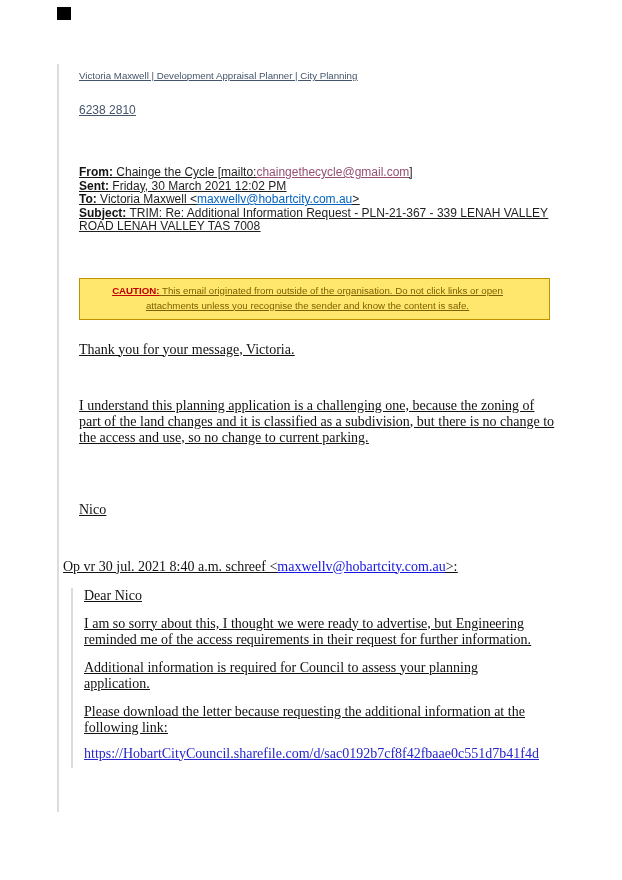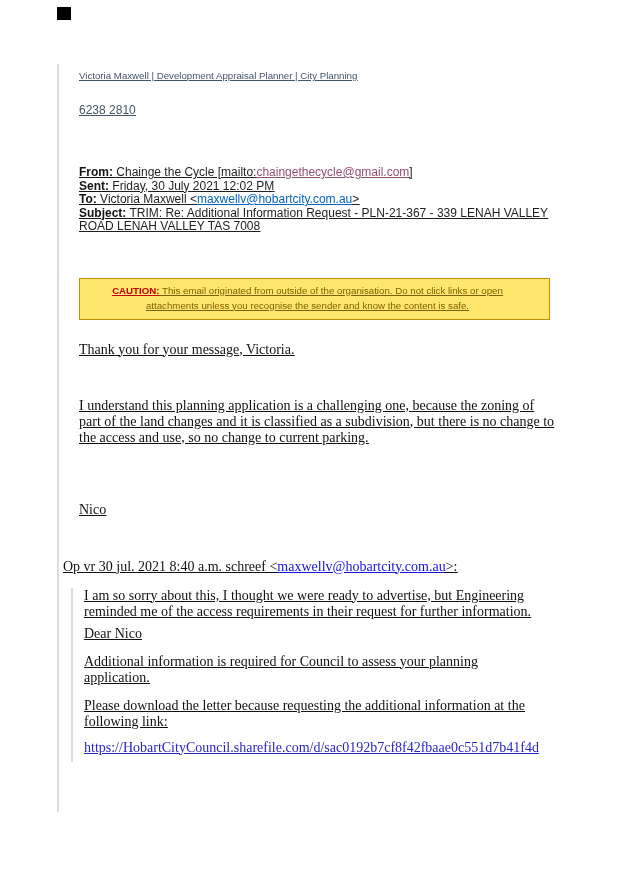--- a/index.html
+++ b/index.html
@@ -85,21 +85,21 @@
   <div class="quote-outer">
 
     <div class="sig-title">Victoria Maxwell | Development Appraisal Planner | City Planning</div>
     <div class="sig-phone">6238 2810</div>
 
     <div class="headers">
       <div>
         <b>From:</b><span> Chainge the Cycle [mailto:</span><a class="lnk-visited">chaingethecycle@gmail.com</a><span>]</span>
       </div>
       <div>
-        <b>Sent:</b><span> Friday, 30 July 2021 12:02 PM</span>
+        <b>Sent:</b><span> Friday, 30 March 2021 12:02 PM</span>
       </div>
       <div>
         <b>To:</b><span> Victoria Maxwell &lt;</span><a class="lnk-office">maxwellv@hobartcity.com.au</a><span>&gt;</span>
       </div>
       <div>
         <b>Subject:</b><span> TRIM: Re: Additional Information Request - PLN-21-367 - 339 LENAH VALLEY ROAD LENAH VALLEY TAS 7008</span>
       </div>
     </div>
 
     <div class="caution">
@@ -111,22 +111,22 @@
 
     <div class="body-serif p3">I understand this planning application is a challenging one, because the zoning of part of the land changes and it is classified as a subdivision, but there is no change to the access and use, so no change to current parking.</div>
 
     <div class="body-serif signoff">Nico</div>
 
     <div class="body-serif reply-attr">
       <span>Op vr 30 jul. 2021 8:40 a.m. schreef &lt;</span><a class="lnk-bright">maxwellv@hobartcity.com.au</a><span>&gt;:</span>
     </div>
 
     <div class="quote-inner">
+      <div class="body-serif q-greet">Dear Nico</div>
       <div class="body-serif q-para">I am so sorry about this, I thought we were ready to advertise, but Engineering reminded me of the access requirements in their request for further information.</div>
-      <div class="body-serif q-greet">Dear Nico</div>
       <div class="body-serif q-para">Additional information is required for Council to assess your planning application.</div>
       <div class="body-serif q-para">Please download the letter because requesting the additional information at the following link:</div>
       <div class="body-serif q-link">
         <a class="lnk-sharefile">https://HobartCityCouncil.sharefile.com/d/sac0192b7cf8f42fbaae0c551d7b41f4d</a>
       </div>
     </div>
 
   </div>
 </div>
 

